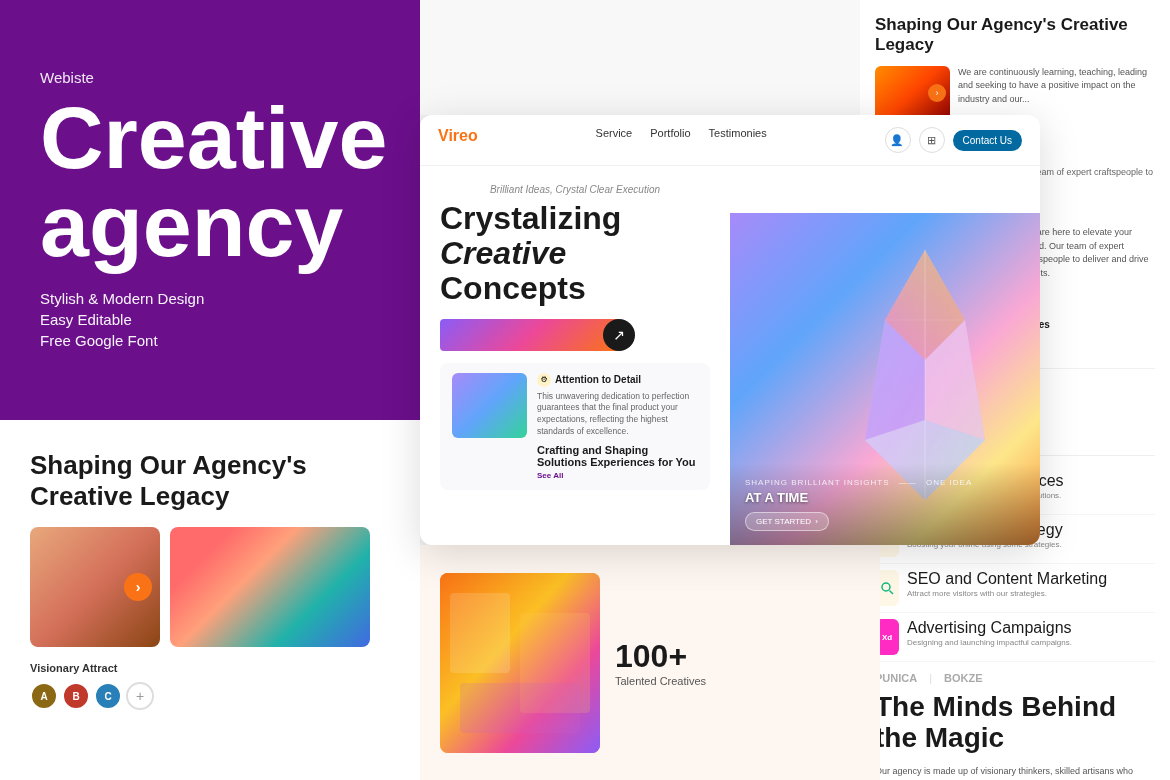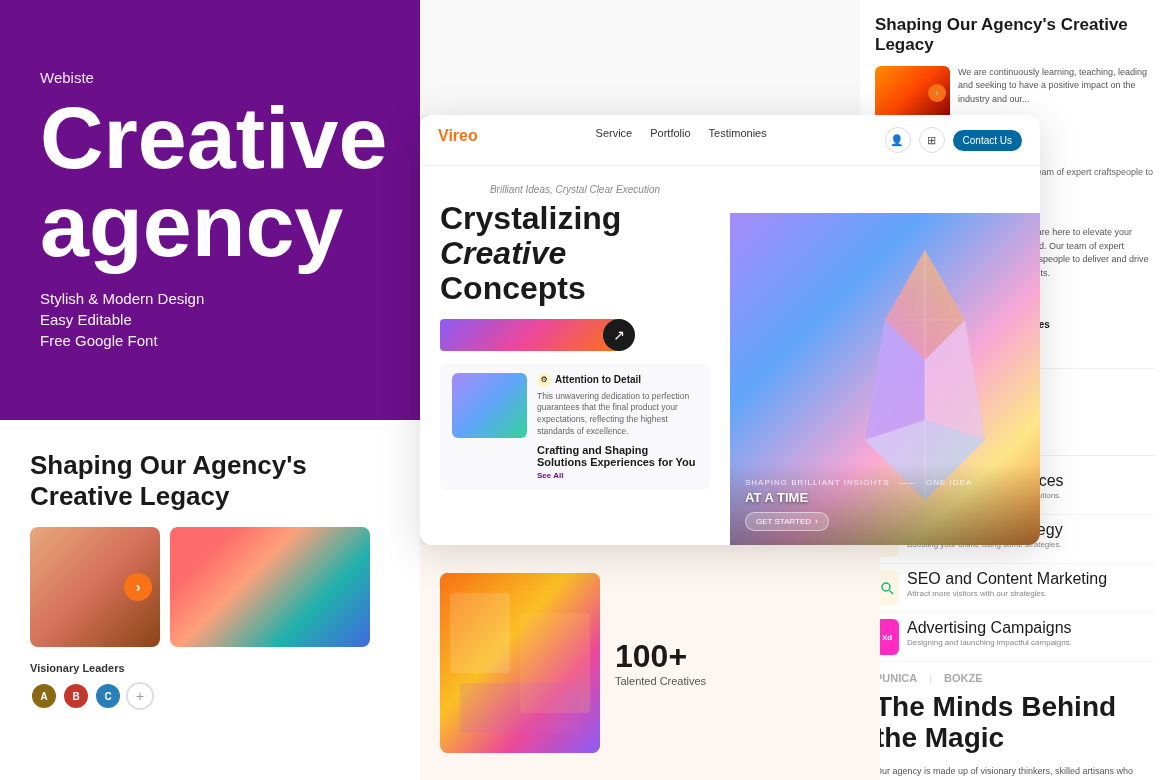--- a/index.html
+++ b/index.html
@@ -613,21 +613,21 @@
 </div>
 
 <div class="bottom-left-panel">
   <div class="section-title">Shaping Our Agency's Creative Legacy</div>
   <div class="bottom-left-carousel">
     <div class="carousel-img first">
       <div class="carousel-nav">›</div>
     </div>
     <div class="carousel-img second"></div>
   </div>
-  <div class="visionary-label">Visionary Leaders</div>
+  <div class="visionary-label">Visionary Attract</div>
   <div class="avatars">
     <div class="avatar-circle">A</div>
     <div class="avatar-circle">B</div>
     <div class="avatar-circle">C</div>
     <div class="avatar-plus">+</div>
   </div>
 
 </div>
 
 <div class="top-right-panel">

